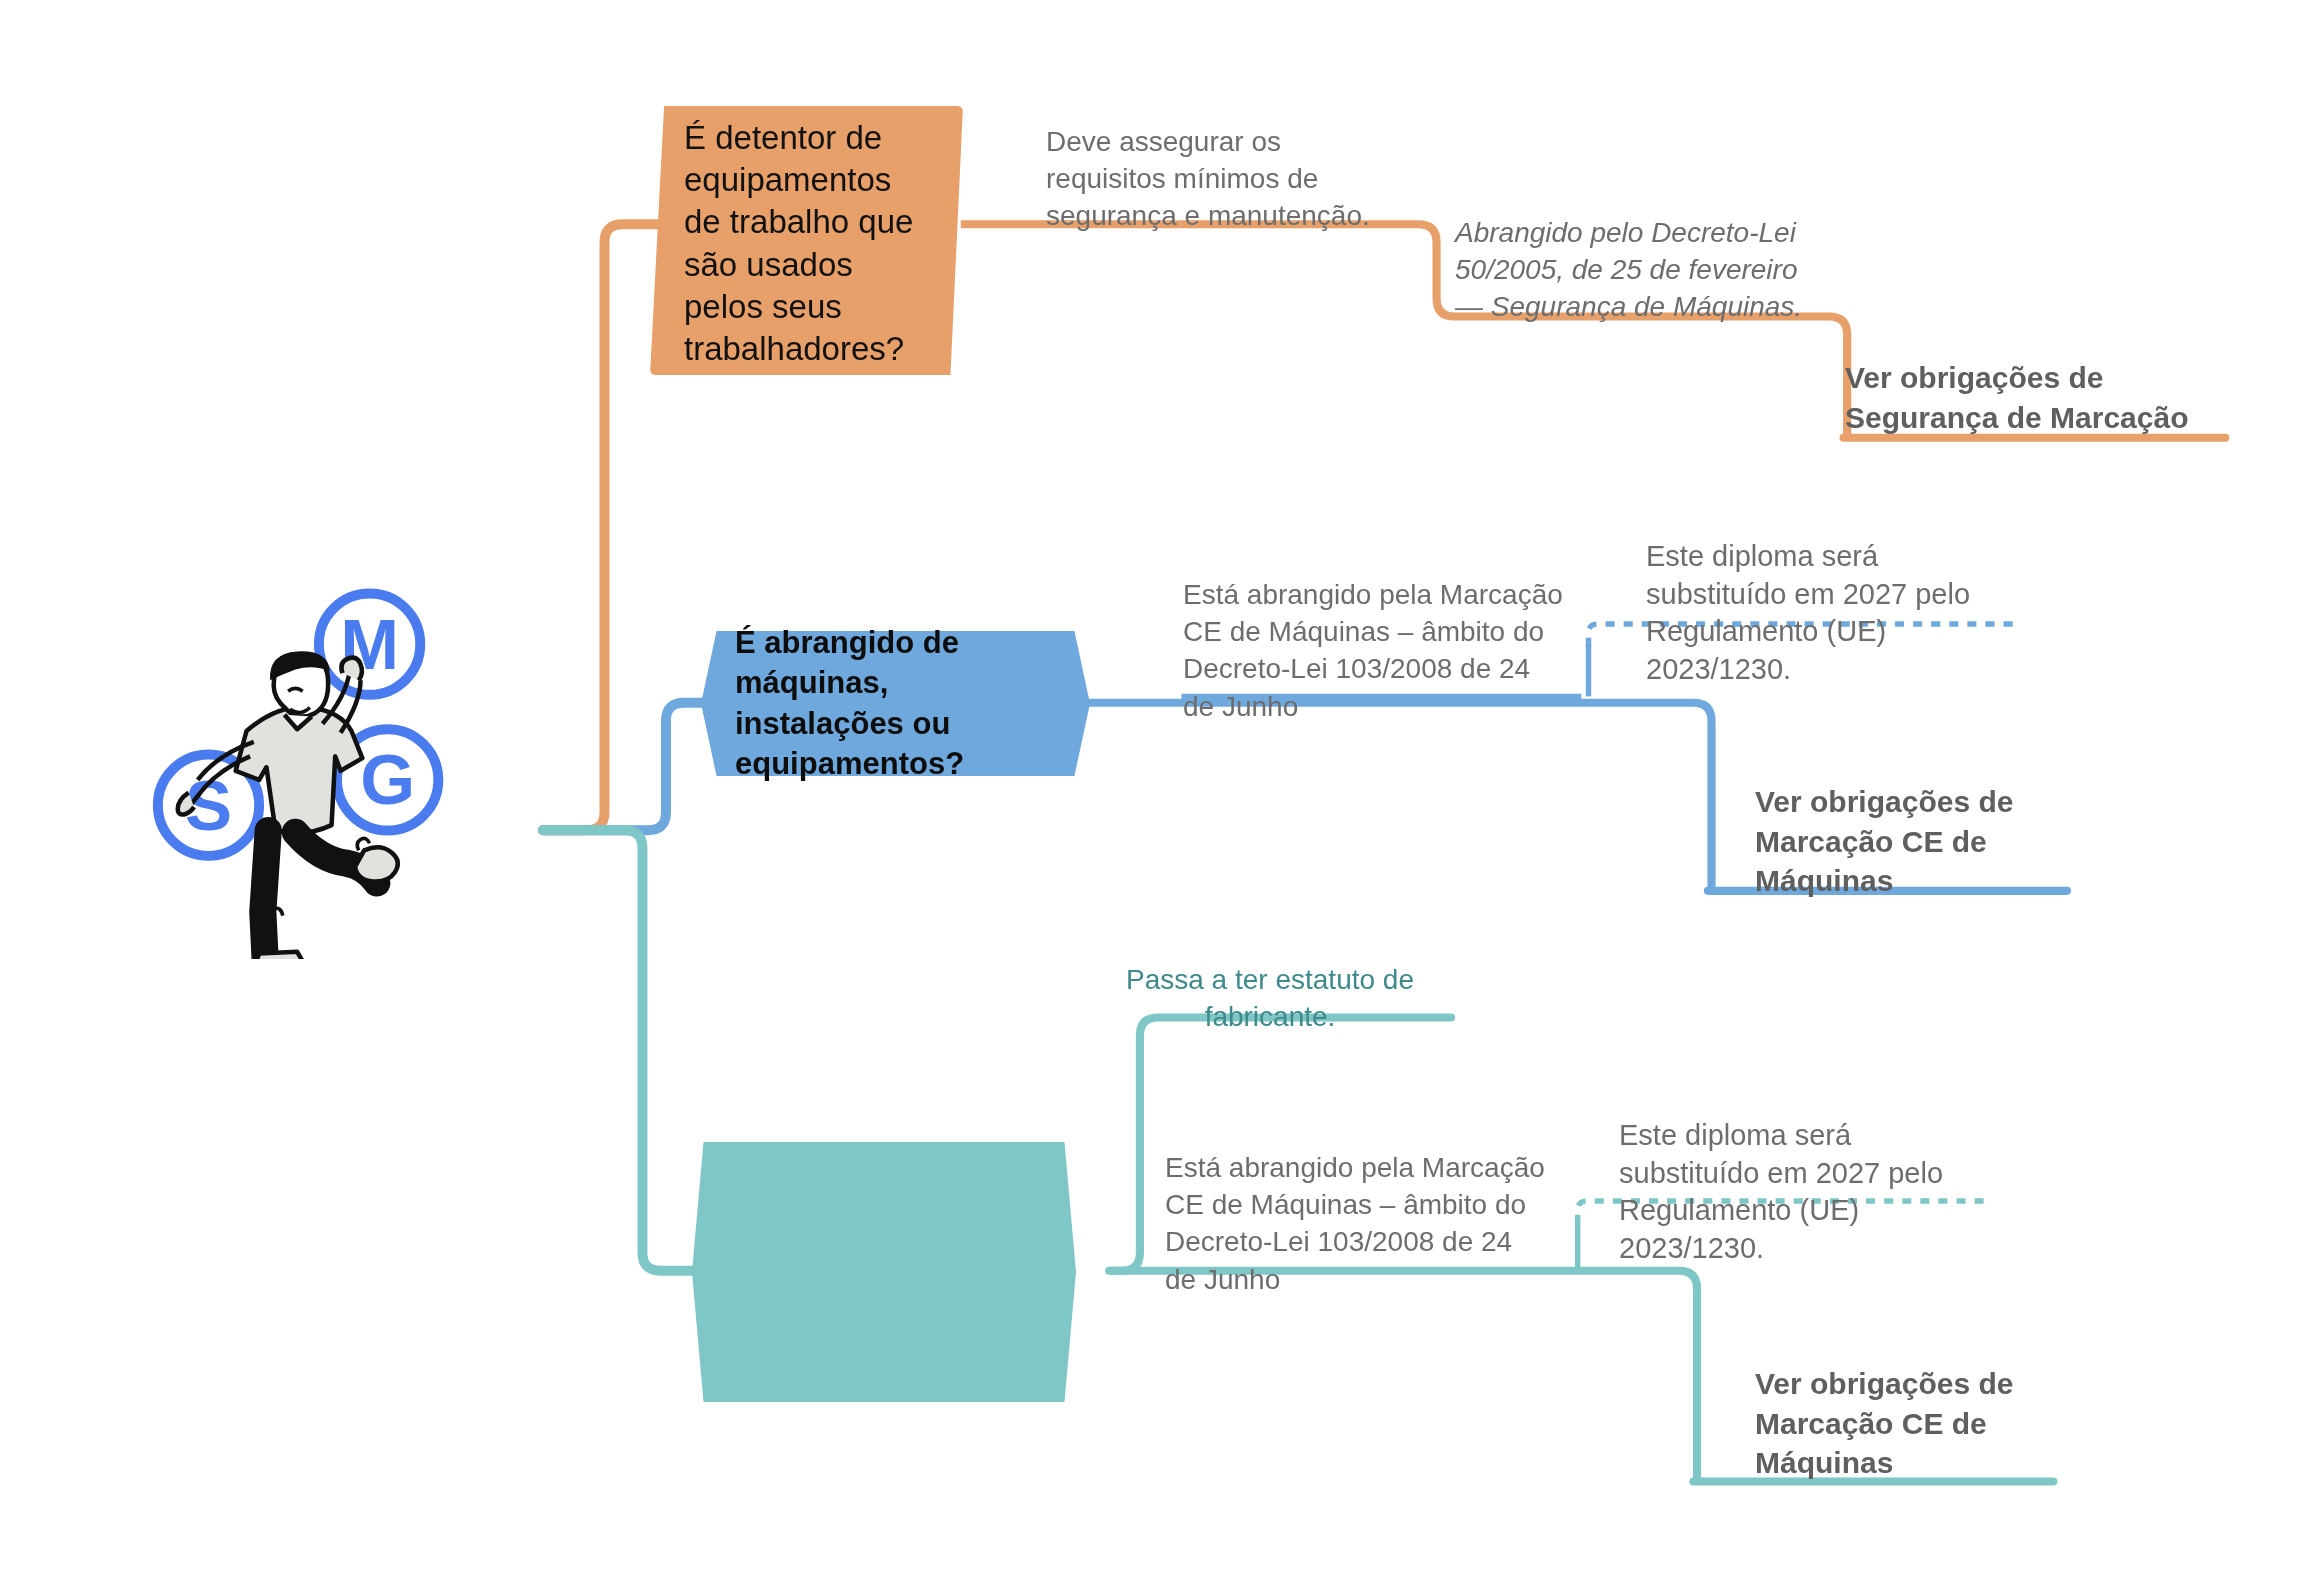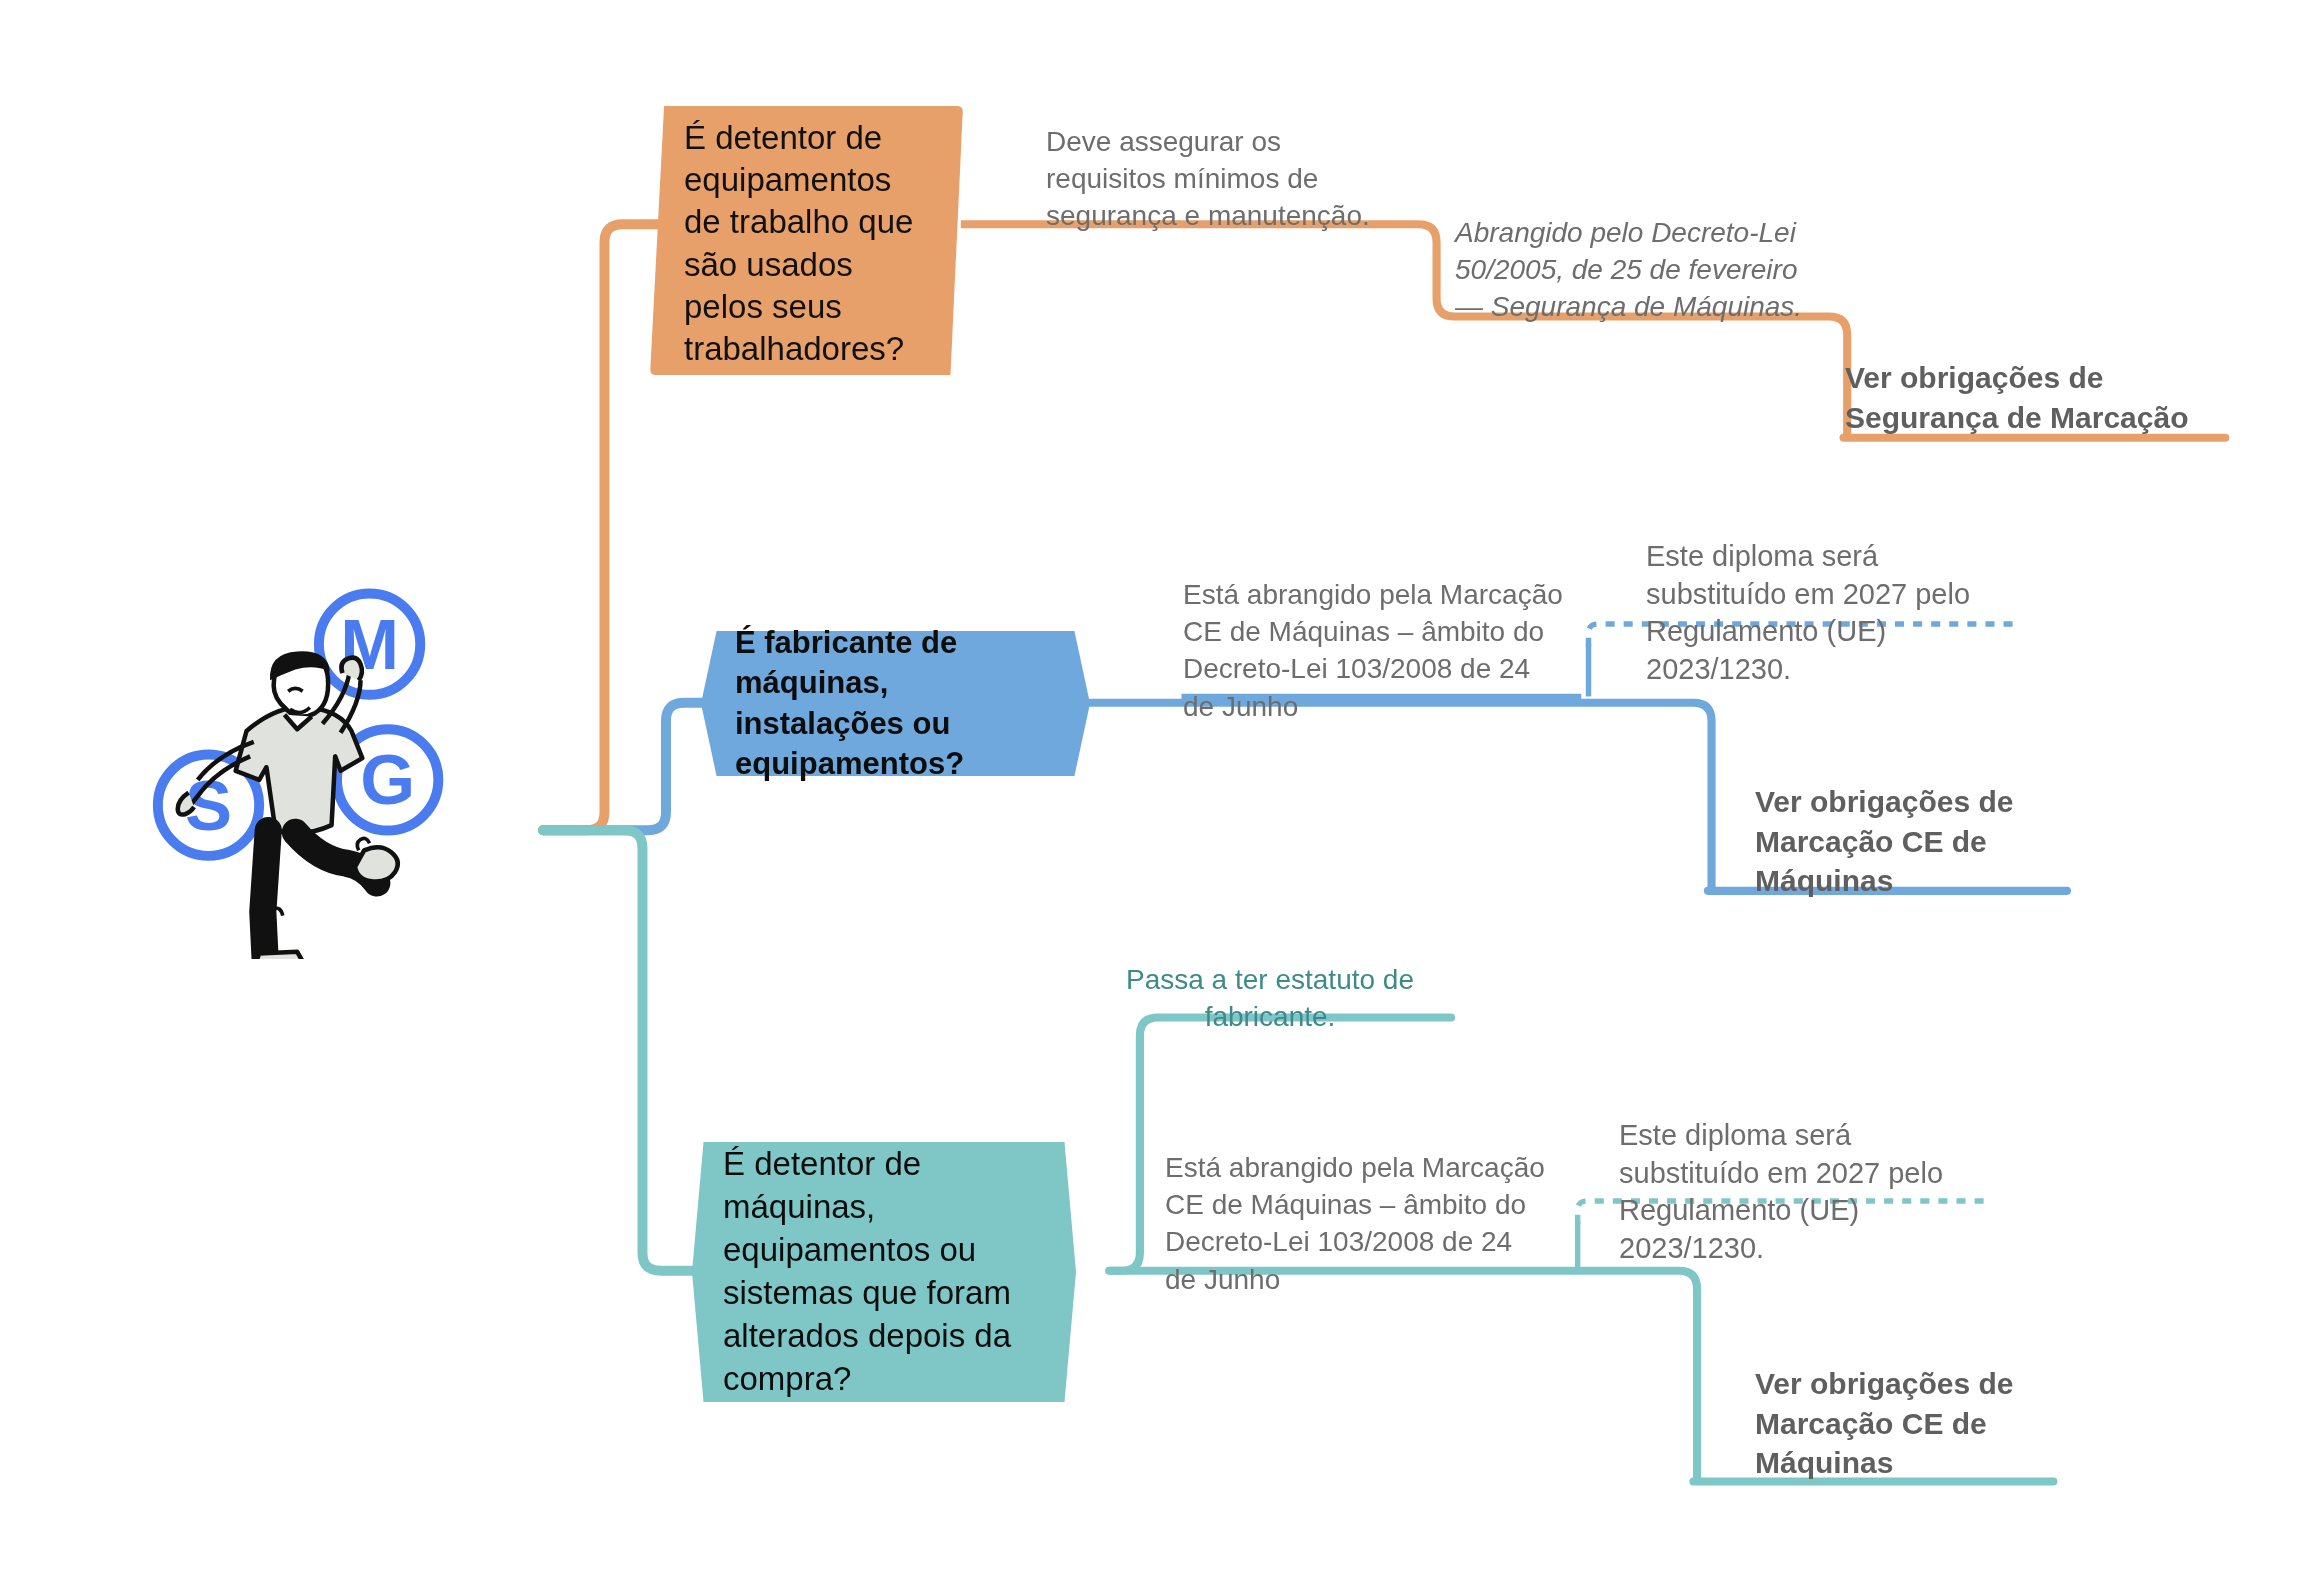--- a/index.html
+++ b/index.html
@@ -156,32 +156,31 @@
   </div>
 
   <div class="annot" style="left:1046px;top:123px;width:362px;">Deve assegurar os requisitos mínimos de segurança e manutenção.</div>
 
   <div class="annot" style="left:1455px;top:214px;width:362px;font-style:italic;">Abrangido pelo Decreto-Lei 50/2005, de 25 de fevereiro — Segurança de Máquinas.</div>
 
   <div class="leaf" style="left:1845px;top:358px;width:380px;">Ver obrigações de Segurança de Marcação</div>
 
   <div class="node" id="node-blue">
     <div class="shape"></div>
-    <div class="txt">É fabricante de máquinas, instalações ou equipamentos?</div>
+    <div class="txt">É abrangido de máquinas, instalações ou equipamentos?</div>
   </div>
 
   <div class="annot" style="left:1183px;top:576px;width:380px;">Está abrangido pela Marcação CE de Máquinas – âmbito do Decreto-Lei 103/2008 de 24 de Junho</div>
 
   <div class="annot small" style="left:1646px;top:538px;width:380px;">Este diploma será substituído em 2027 pelo Regulamento (UE) 2023/1230.</div>
 
   <div class="leaf" style="left:1755px;top:782px;width:326px;">Ver obrigações de Marcação CE de Máquinas</div>
 
   <div class="node" id="node-teal">
     <div class="shape"></div>
-    <div class="txt">É detentor de máquinas, equipamentos ou sistemas que foram alterados depois da compra?</div>
   </div>
 
   <div class="annot teal" style="left:1089px;top:961px;width:362px;">Passa a ter estatuto de fabricante.</div>
 
   <div class="annot" style="left:1165px;top:1149px;width:380px;">Está abrangido pela Marcação CE de Máquinas – âmbito do Decreto-Lei 103/2008 de 24 de Junho</div>
 
   <div class="annot small" style="left:1619px;top:1117px;width:371px;">Este diploma será substituído em 2027 pelo Regulamento (UE) 2023/1230.</div>
 
   <div class="leaf" style="left:1755px;top:1364px;width:326px;">Ver obrigações de Marcação CE de Máquinas</div>
 

